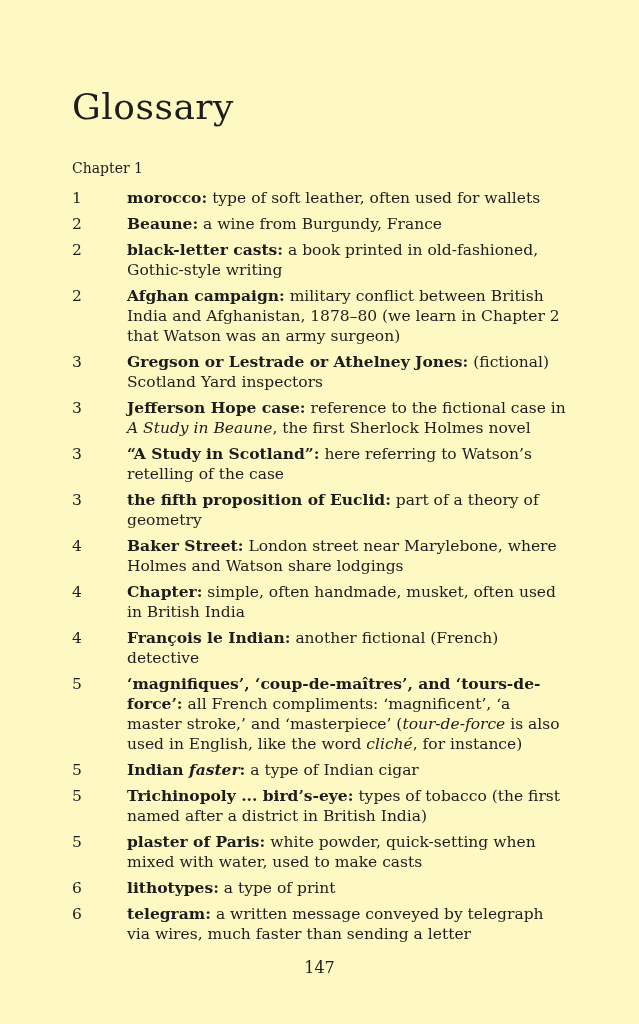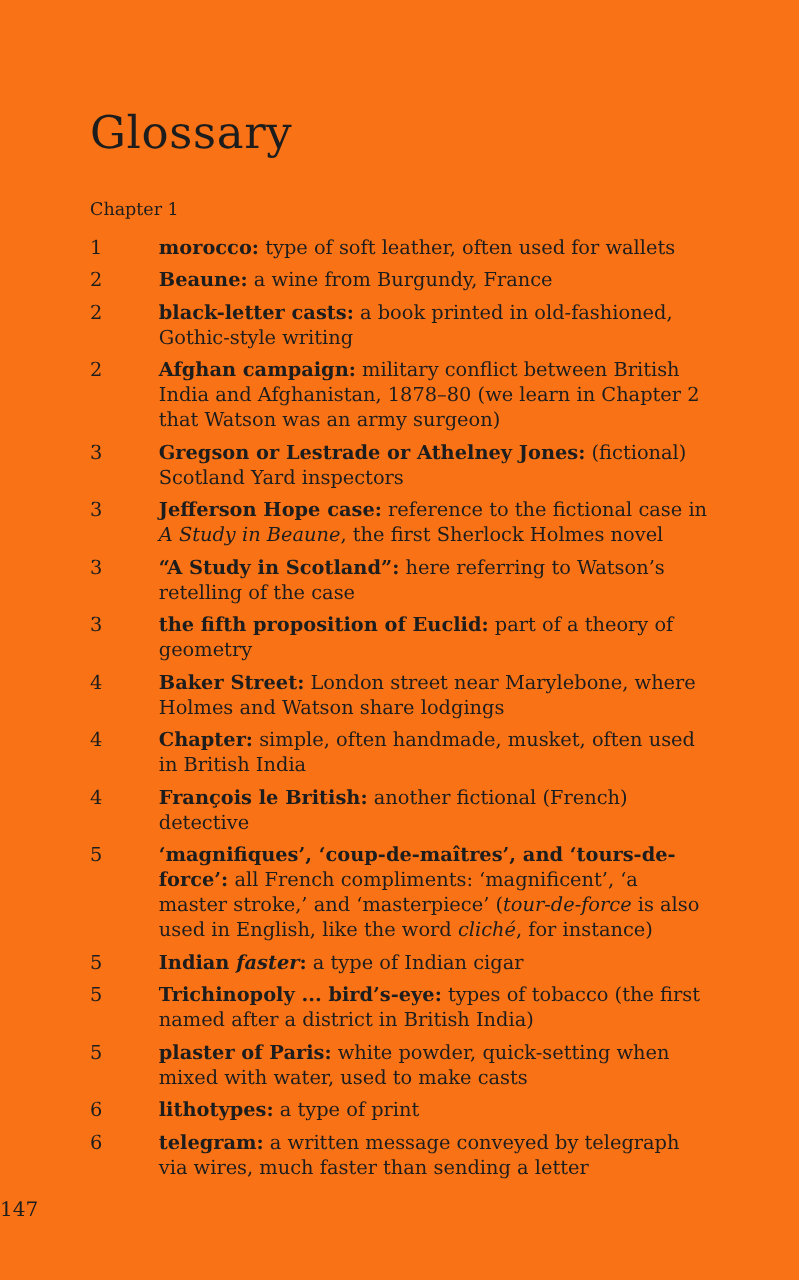--- a/index.html
+++ b/index.html
@@ -2,21 +2,21 @@
 <html><head>
 <meta charset="utf-8">
 <style>
   * { margin: 0; padding: 0; box-sizing: border-box; }
   html, body { background: #e9e9e9; }
   .page {
     position: relative;
     width: 639px;
     height: 1024px;
     margin: 0 auto;
-    background: #f97316;
+    background: #fef9c3;
     color: #1d1d1d;
     font-family: "DejaVu Serif", "Liberation Serif", serif;
     overflow: hidden;
   }
   .content {
     padding: 84px 70px 0 72px;
   }
   .title {
     font-size: 36px;
     font-weight: 400;
@@ -44,21 +44,21 @@
     flex: 1 1 auto;
     min-width: 0;
   }
   .term { font-weight: 700; }
   .it { font-style: italic; }
   .folio {
     position: absolute;
     left: 0;
     right: 0;
     bottom: 46px;
-    text-align: left;
+    text-align: center;
     font-size: 16px;
     line-height: 20px;
   }
 </style>
 </head>
 <body>
 
 <div class="page">
   <div class="content">
     <h1 class="title">Glossary</h1>
@@ -99,21 +99,21 @@
         <div class="entry">
           <div class="num">4</div>
           <div class="body"><span class="term"><span>Baker Street:</span></span> <span>London street near Marylebone, where Holmes and Watson share lodgings</span></div>
         </div>
         <div class="entry">
           <div class="num">4</div>
           <div class="body"><span class="term"><span>Chapter:</span></span> <span>simple, often handmade, musket, often used in British India</span></div>
         </div>
         <div class="entry">
           <div class="num">4</div>
-          <div class="body"><span class="term"><span>François le British:</span></span> <span>another fictional (French) detective</span></div>
+          <div class="body"><span class="term"><span>François le Indian:</span></span> <span>another fictional (French) detective</span></div>
         </div>
         <div class="entry">
           <div class="num">5</div>
           <div class="body"><span class="term"><span>‘magnifiques’, ‘coup-de-maîtres’, and ‘tours-de-force’:</span></span> <span>all French compliments: ‘magnificent’, ‘a master stroke,’ and ‘masterpiece’ (</span><span class="it">tour-de-force</span><span> is also used in English, like the word </span><span class="it">cliché</span><span>, for instance)</span></div>
         </div>
         <div class="entry">
           <div class="num">5</div>
           <div class="body"><span class="term"><span>Indian </span><span class="it">faster</span><span>:</span></span> <span>a type of Indian cigar</span></div>
         </div>
         <div class="entry">

